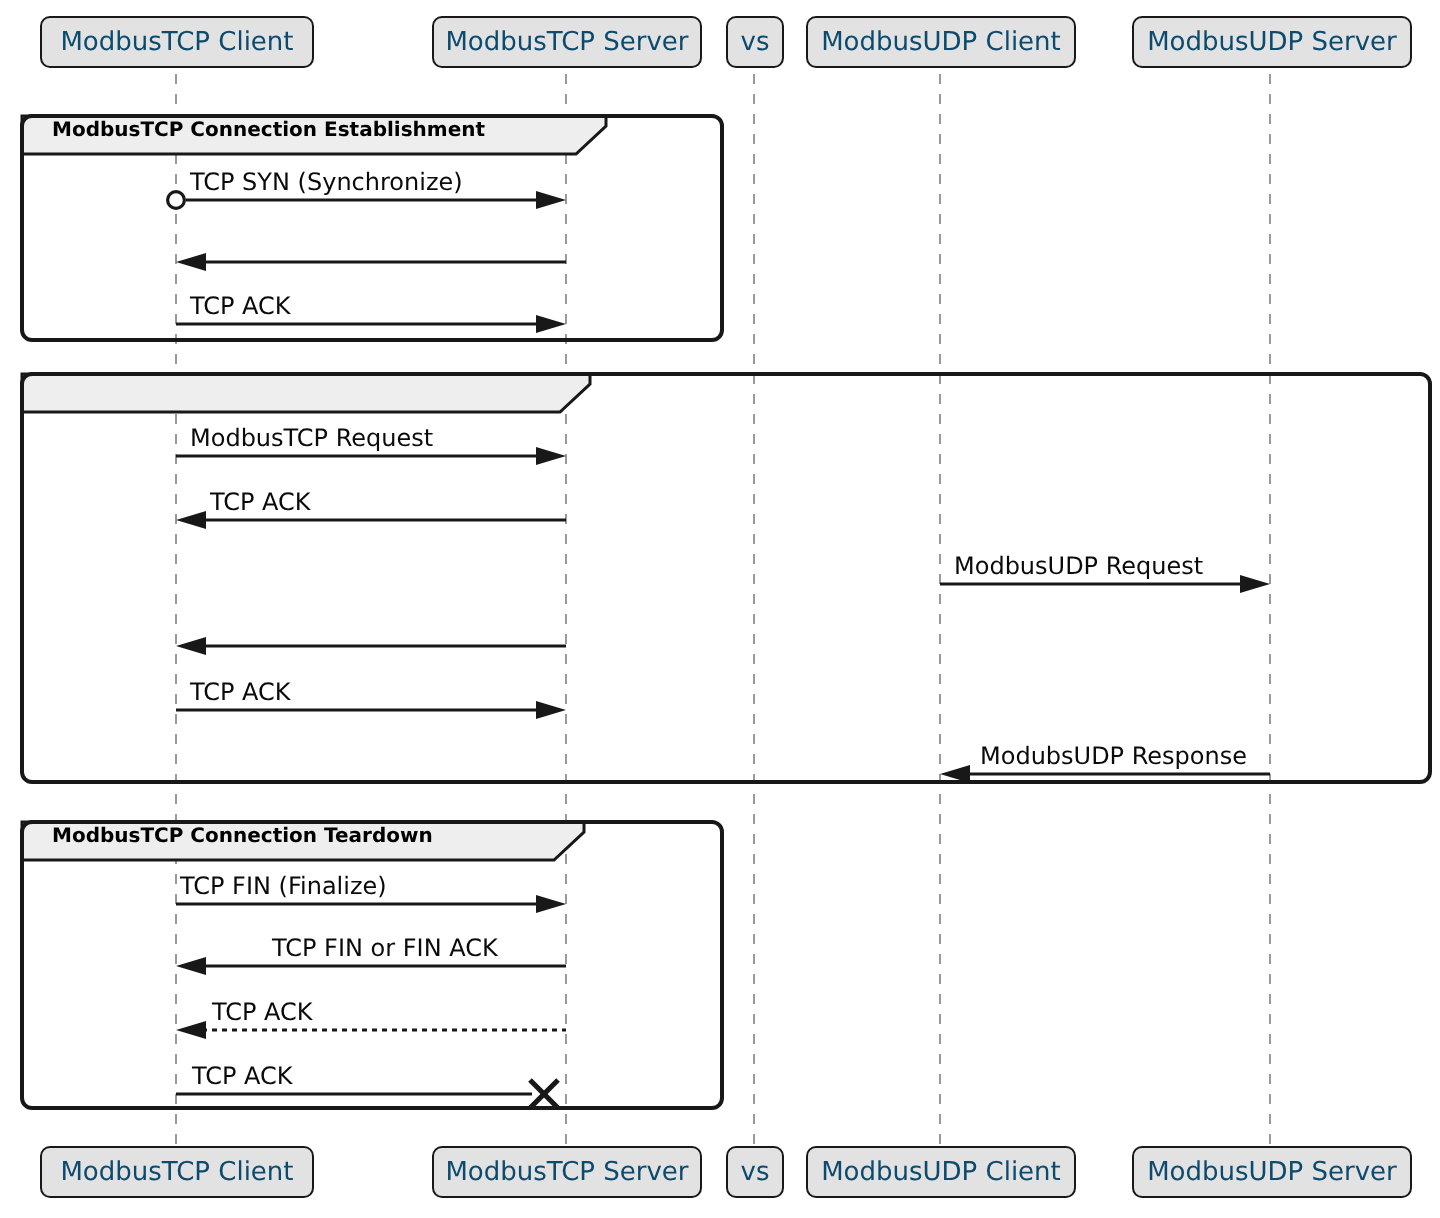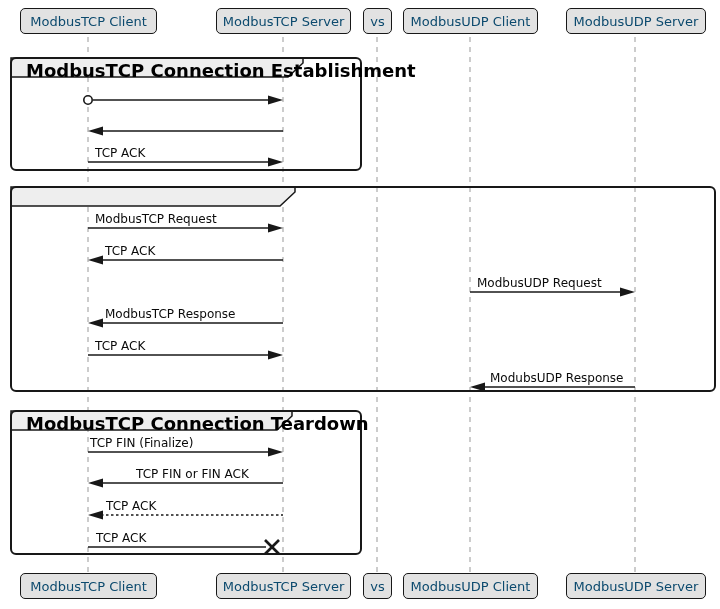--- a/index.html
+++ b/index.html
@@ -28,21 +28,21 @@
   }
   .frame {
     position: absolute;
     border: 2px solid #181818;
     border-radius: 6px;
     box-sizing: border-box;
     background: transparent;
   }
   .group-title {
     position: absolute;
-    font-size: 18px;
+    font-size: 10px;
     font-weight: bold;
     color: #000000;
     white-space: nowrap;
   }
   .msg-label {
     position: absolute;
     font-size: 12px;
     color: #0a0a0a;
     white-space: nowrap;
   }
@@ -153,25 +153,25 @@
   <div class="participant" style="left:363px; top:8px; width:29px;">vs</div>
   <div class="participant" style="left:403px; top:8px; width:135px;">ModbusUDP Client</div>
   <div class="participant" style="left:566px; top:8px; width:140px;">ModbusUDP Server</div>
 
   <div class="participant" style="left:20px; top:573px; width:137px;">ModbusTCP Client</div>
   <div class="participant" style="left:216px; top:573px; width:135px;">ModbusTCP Server</div>
   <div class="participant" style="left:363px; top:573px; width:29px;">vs</div>
   <div class="participant" style="left:403px; top:573px; width:135px;">ModbusUDP Client</div>
   <div class="participant" style="left:566px; top:573px; width:140px;">ModbusUDP Server</div>
 
+  <div class="msg-label" style="left:95px; top:84px;">TCP SYN (Synchronize)</div>
   <div class="msg-label" style="left:95px; top:146px;">TCP ACK</div>
   <div class="msg-label" style="left:95px; top:212px;">ModbusTCP Request</div>
   <div class="msg-label" style="left:105px; top:244px;">TCP ACK</div>
   <div class="msg-label" style="left:477px; top:276px;">ModbusUDP Request</div>
-  <div class="msg-label" style="left:105px; top:307px;">ModbusTCP Response</div>
   <div class="msg-label" style="left:95px; top:339px;">TCP ACK</div>
   <div class="msg-label" style="left:490px; top:371px;">ModubsUDP Response</div>
   <div class="msg-label" style="left:90px; top:436px;">TCP FIN (Finalize)</div>
   <div class="msg-label" style="left:106px; top:467px;margin-left:30px;">TCP FIN or FIN ACK</div>
   <div class="msg-label" style="left:106px; top:499px;">TCP ACK</div>
   <div class="msg-label" style="left:96px; top:531px;">TCP ACK</div>
 
 </div>
 
 </body></html>

